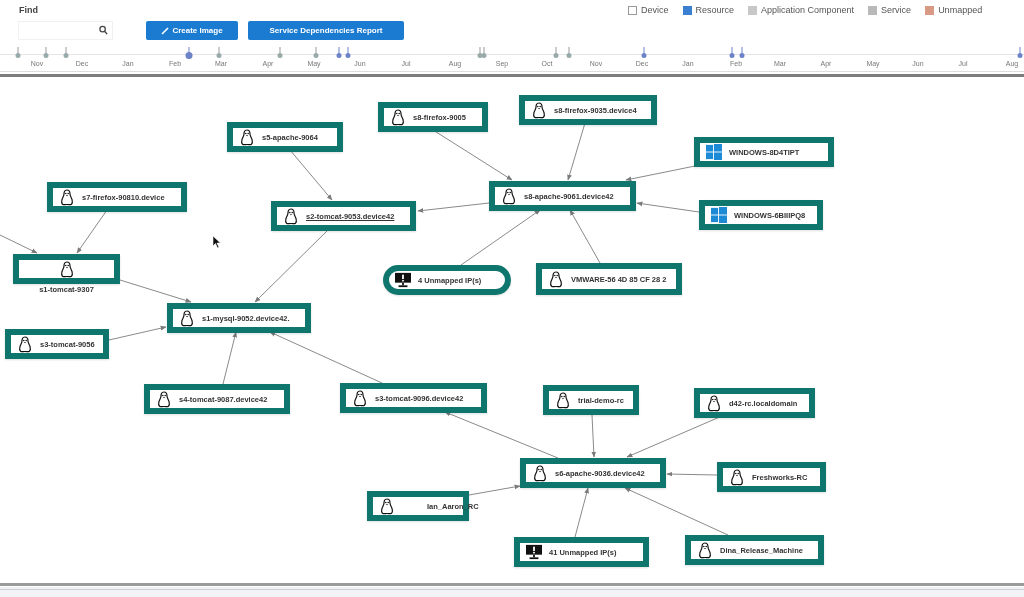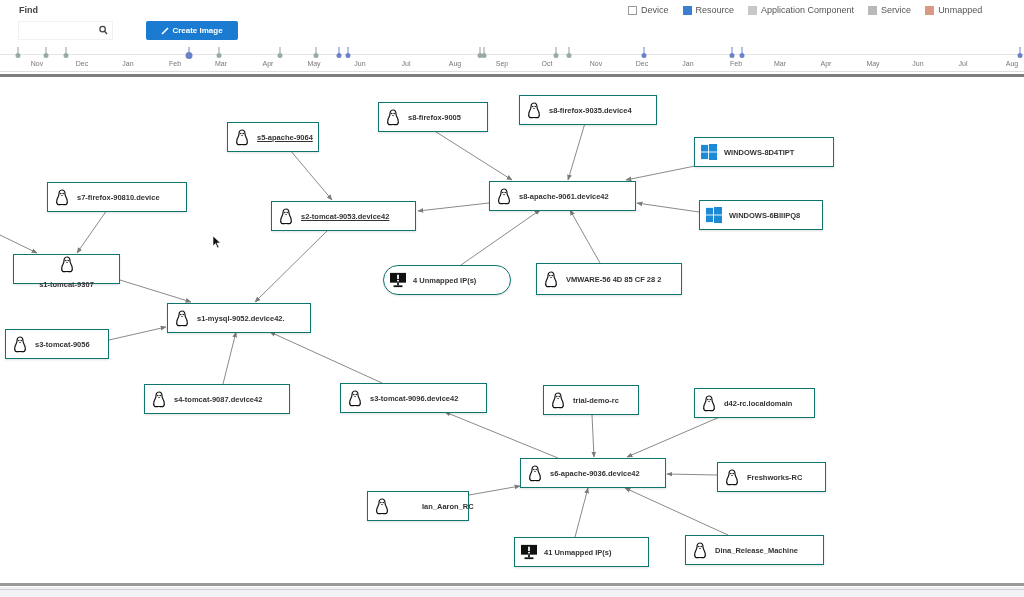--- a/index.html
+++ b/index.html
@@ -27,21 +27,21 @@
   .marker .stem { position: absolute; left: 2px; top: 0; width: 1px; height: 7px; background: #999; }
   .marker .dot { position: absolute; left: 0; top: 6px; width: 5px; height: 5px; border-radius: 50%; background: #9aa; }
   .marker.blue .stem { background: #6b82c9; }
   .marker.blue .dot { background: #6b82c9; }
   .marker.big .dot { width: 7px; height: 7px; left: -1px; top: 5px; }
 
   .graph-frame { position: absolute; left: 0; top: 74px; width: 1024px; height: 512px; border-top: 3px solid #7d7d7d; border-bottom: 3px solid #9a9a9a; background: #fff; }
   .graph-frame::after { content: ""; position: absolute; left: 0; right: 0; bottom: -9px; height: 5px; background: #eef0f6; }
   svg.edges { position: absolute; left: 0; top: 0; width: 1024px; height: 597px; pointer-events: none; }
 
-  .node { position: absolute; height: 30px; background: #fff; border: 1px solid #0f766e; box-shadow: 0 1px 2px rgba(0,0,0,0.12); display: flex; align-items: center; padding: 0 6px; gap: 7px; cursor: pointer; white-space: nowrap; }
+  .node { position: absolute; height: 30px; background: #fff; border: 6px solid #0f766e; box-shadow: 0 1px 2px rgba(0,0,0,0.12); display: flex; align-items: center; padding: 0 6px; gap: 7px; cursor: pointer; white-space: nowrap; }
   .node .lbl { font-size: 7.5px; color: #333; font-weight: bold; line-height: 9px; }
   .node .ic { flex: 0 0 auto; width: 16px; height: 18px; display: flex; align-items: center; justify-content: center; }
 
   .cursor { position: absolute; left: 212px; top: 235px; width: 10px; height: 14px; }
   .bottom-bar { position: absolute; left: 0; top: 589px; width: 1024px; height: 8px; background: #f2f3f7; border-top: 1px solid #cfcfcf; }
 </style>
 </head>
 <body>
 
 <div id="app">
@@ -53,20 +53,23 @@
       <circle cx="4" cy="4.5" r="3" fill="none" stroke="#444" stroke-width="1.4"></circle>
       <line x1="6.2" y1="6.8" x2="9" y2="10" stroke="#444" stroke-width="1.6"></line>
     </svg>
   </div>
 
   <div class="btn btn-create">
     <svg width="8" height="8" viewBox="0 0 8 8">
       <line x1="1" y1="7" x2="7" y2="1" stroke="#fff" stroke-width="1.6"></line>
     </svg>
     <span>Create Image</span>
+  </div>
+  <div class="btn btn-report">
+    <span>Service Dependencies Report</span>
   </div>
 
   <div class="legend" id="legend">
       <div class="legend-item">
         <span class="legend-swatch" style="background: rgb(255, 255, 255); border-color: rgb(153, 153, 153);"></span>
         <span>Device</span>
       </div>
       <div class="legend-item">
         <span class="legend-swatch" style="background: rgb(58, 127, 208); border-color: rgb(58, 127, 208);"></span>
         <span>Resource</span>
@@ -206,21 +209,21 @@
       <line x1="558" y1="458" x2="445" y2="412" stroke="#8a8a8a" stroke-width="1" marker-end="url(#arrow)"></line>
       <line x1="592" y1="415" x2="594" y2="457" stroke="#8a8a8a" stroke-width="1" marker-end="url(#arrow)"></line>
       <line x1="722" y1="416" x2="627" y2="457" stroke="#8a8a8a" stroke-width="1" marker-end="url(#arrow)"></line>
       <line x1="717" y1="475" x2="667" y2="474" stroke="#8a8a8a" stroke-width="1" marker-end="url(#arrow)"></line>
       <line x1="469" y1="495" x2="520" y2="486" stroke="#8a8a8a" stroke-width="1" marker-end="url(#arrow)"></line>
       <line x1="575" y1="537" x2="588" y2="488" stroke="#8a8a8a" stroke-width="1" marker-end="url(#arrow)"></line>
       <line x1="728" y1="535" x2="625" y2="488" stroke="#8a8a8a" stroke-width="1" marker-end="url(#arrow)"></line>
     </svg>
 
   <div id="nodes">
-      <div class="node" style="left: 227px; top: 122px; width: 92px; text-decoration: underline;">
+      <div class="node" style="left: 227px; top: 122px; width: 116px;">
         <span class="ic">
           <svg width="14" height="17" viewBox="0 0 14 17">
             <path d="M7,1 C4.6,1 4,3 4,5 C4,7 2.5,8.5 2,10.5 C1.5,12.5 1,14 2.5,15.2 C3.5,16 5,15.5 7,15.5 C9,15.5 10.5,16 11.5,15.2 C13,14 12.5,12.5 12,10.5 C11.5,8.5 10,7 10,5 C10,3 9.4,1 7,1 z" fill="#fff" stroke="#111" stroke-width="1.2"></path>
             <path d="M4.5,8 C4,10 4,12 5,14 L9,14 C10,12 10,10 9.5,8 z" fill="#fff"></path>
             <circle cx="5.8" cy="4.5" r="0.8" fill="#111"></circle>
             <circle cx="8.2" cy="4.5" r="0.8" fill="#111"></circle>
             <path d="M5.8,6 L8.2,6 L7,7.2 z" fill="#333"></path>
           </svg>
         </span>
         <span class="lbl">s5-apache-9064</span>

